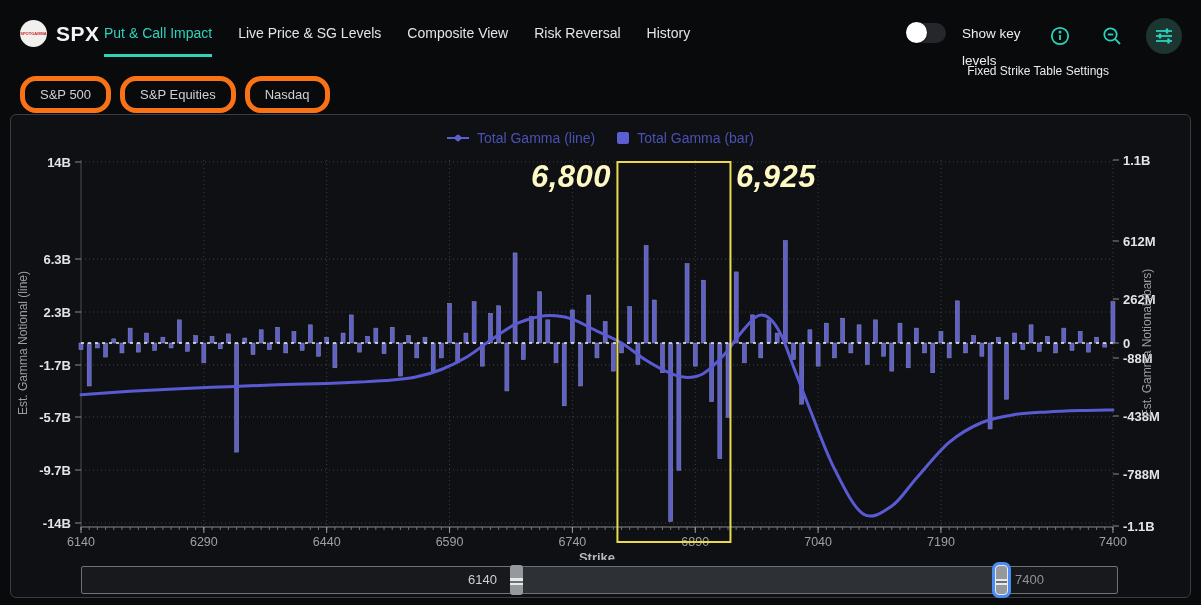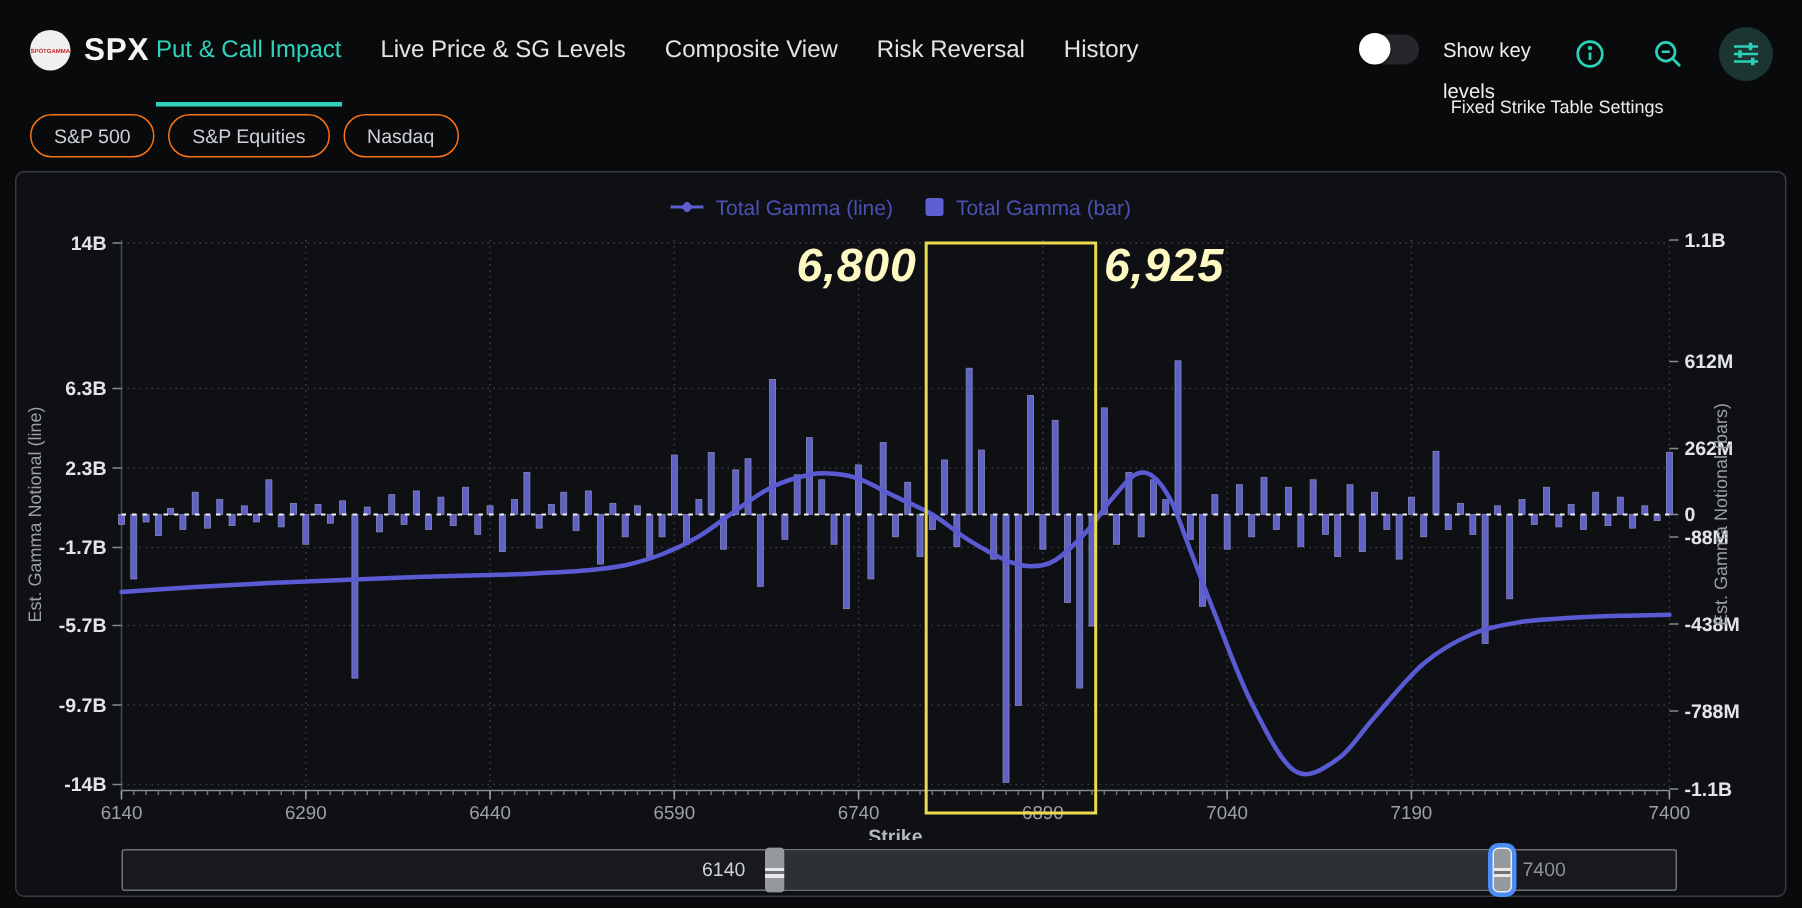--- a/index.html
+++ b/index.html
@@ -2,32 +2,32 @@
 <html><head>
 <meta charset="utf-8">
 <style>
   * { margin:0; padding:0; box-sizing:border-box; }
   html,body { width:1201px; height:605px; background:#090a0c; font-family:"Liberation Sans", sans-serif; overflow:hidden; }
   .topbar { position:absolute; left:0; top:0; width:1115px; height:70px; }
   .logo { position:absolute; left:20px; top:20px; width:27px; height:27px; border-radius:50%; background:#f2f0ee; display:flex; align-items:center; justify-content:center; }
   .logo span { color:#c62828; font-size:4px; font-weight:bold; letter-spacing:0; }
   .symbol { position:absolute; left:56px; top:22px; font-size:21px; font-weight:bold; color:#f3f4f5; letter-spacing:0.5px; }
   .tabs { position:absolute; left:104px; top:25px; display:flex; gap:26px; }
-  .tab { font-size:16px; color:#e2e4e6; padding-bottom:25px; cursor:pointer; white-space:nowrap;text-align:right; }
+  .tab { font-size:14px; color:#e2e4e6; padding-bottom:13px; cursor:pointer; white-space:nowrap;text-align:right; }
   .tab.active { color:#2ed3bb; border-bottom:3px solid #2ed3bb; }
   .toggle-wrap { position:absolute; left:906px; top:23px; }
   .toggle { width:40px; height:20px; border-radius:10px; background:#25272b; position:relative; }
   .knob { position:absolute; left:0px; top:-1px; width:21px; height:21px; border-radius:50%; background:#ffffff; box-shadow:0 1px 2px rgba(0,0,0,.6); }
   .toggle-label { position:absolute; left:962px; top:20px; width:70px; font-size:13.5px; line-height:27px; color:#eceef0; }
   .iconbar { position:absolute; left:1042px; top:18px; display:flex; align-items:center; gap:16px; }
   .icon-btn { width:36px; height:36px; display:flex; align-items:center; justify-content:center; border-radius:50%; }
   .icon-btn.hl { background:#1c3531; }
   .settings-tip { position:absolute; right:6px; top:64px; font-size:12px; color:#e8eaec; }
   .pills { position:absolute; left:20px; top:76px; display:flex; gap:9px; }
-  .pill { border:1px solid #f97316; border-radius:16px; padding:6px 15px; font-size:13px; color:#ced1d4; background:transparent; }
+  .pill { border:5px solid #f97316; border-radius:16px; padding:6px 15px; font-size:13px; color:#ced1d4; background:transparent; }
   .panel { position:absolute; left:10px; top:114px; width:1181px; height:484px; background:#0e1013; border:1px solid #393c40; border-radius:6px; }
   .legend { position:absolute; left:0; top:15px; width:100%; display:flex; justify-content:center; gap:22px; align-items:center; }
   .legend-item { display:flex; align-items:center; gap:8px; }
   .legend-text { font-size:14px; color:#4b51b3; font-weight:500; }
   .lm-line { position:relative; width:22px; height:2px; background:#5b5fd0; }
   .lm-line::after { content:""; position:absolute; left:8px; top:-2.5px; width:6px; height:6px; background:#5b5fd0; border-radius:2px; transform:rotate(45deg); }
   .lm-bar { width:12px; height:12px; background:#5b5fd0; border-radius:2px; }
   #chart-svg { position:absolute; left:0; top:0; }
   .key-label { position:absolute; font-size:31px; font-weight:800; font-style:italic; color:#fef9c3; letter-spacing:0.5px; }
   .slider { position:absolute; left:70px; top:451px; width:1037px; height:28px; background:#17191c; border:1px solid #6e7175; border-radius:2px; }

